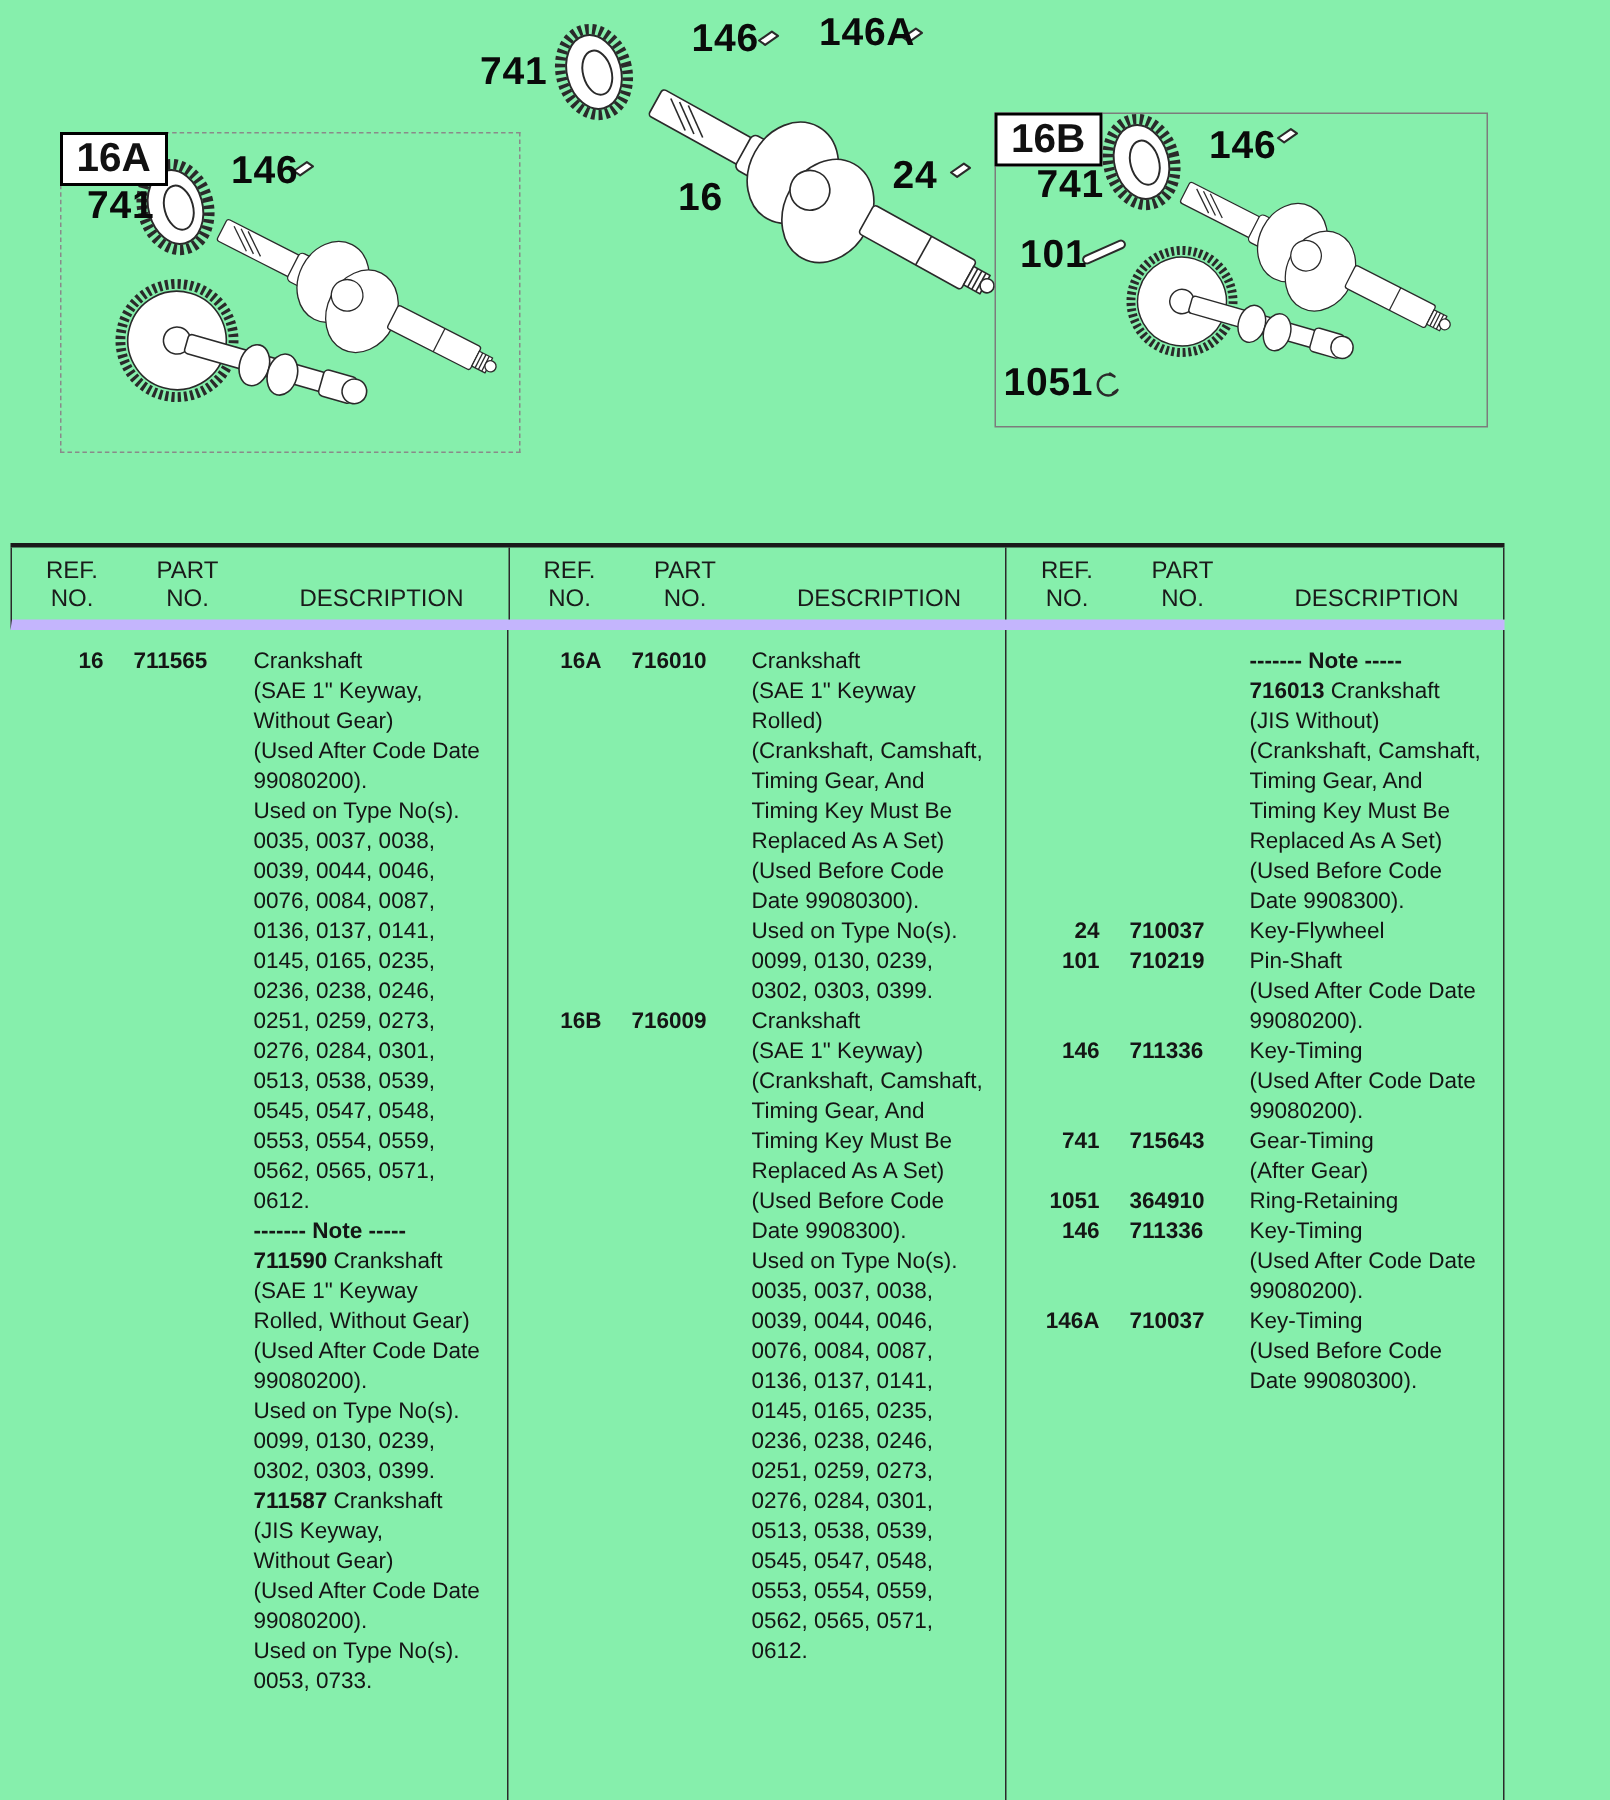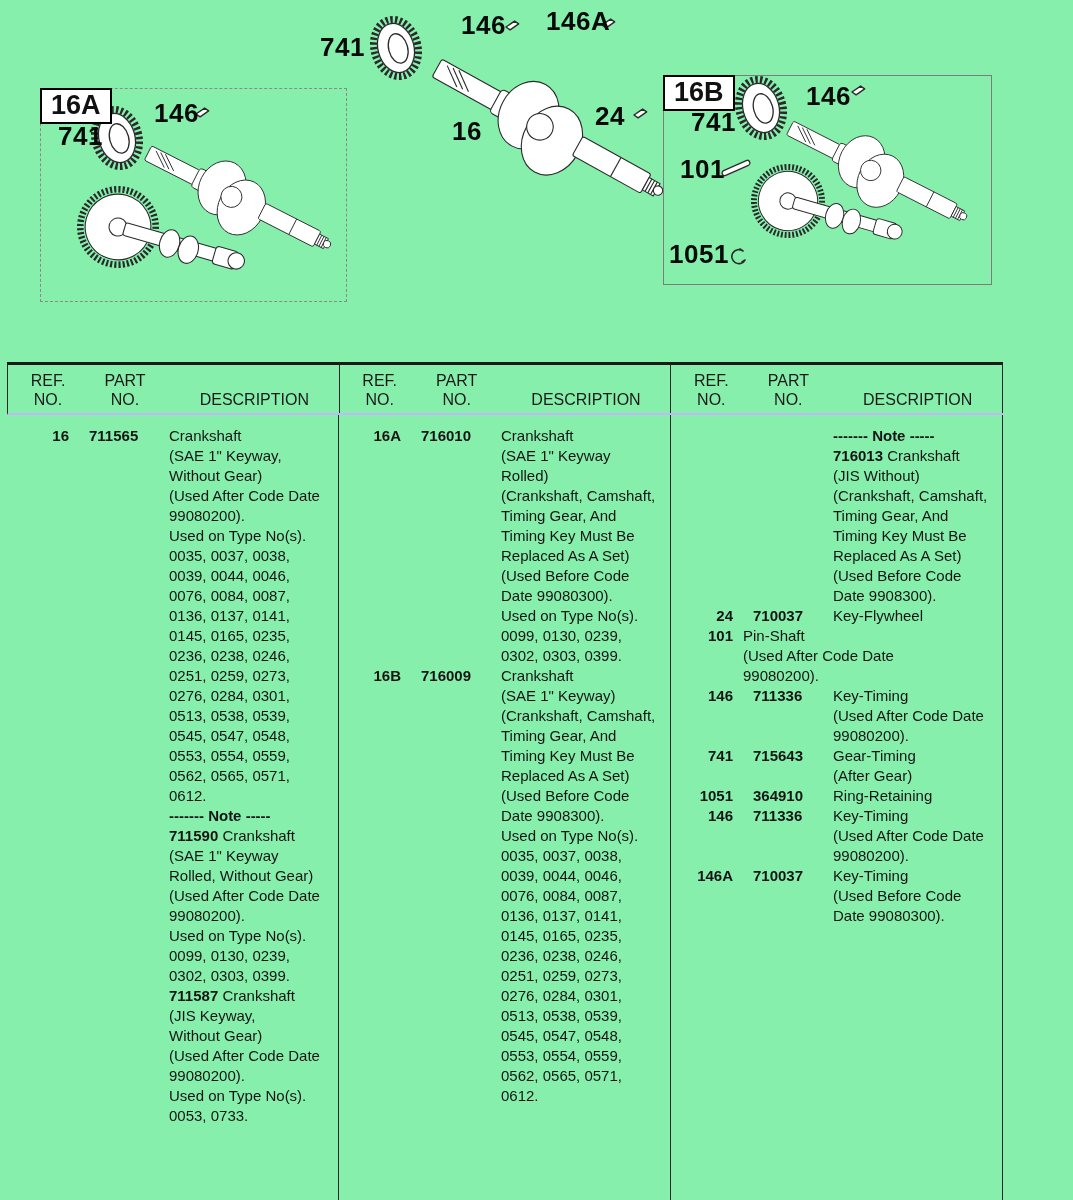--- a/index.html
+++ b/index.html
@@ -15,21 +15,21 @@
   }
   .pbox{position:absolute;background:transparent;}
   .pbox.dashed{border:1px dashed #8a8a8a;}
   .pbox.solid{border:1px solid #7c7c7c;}
   .tagbox{
     position:absolute;left:-1px;top:-1px;border:2px solid #000;background:#fff;
     font-weight:700;font-size:27px;line-height:27px;padding:2px 9px 3px 9px;
   }
   
   .ptable{position:absolute;left:7px;top:362px;width:996px;border-top:3px solid #1a1a1a;}
-  .thead{display:flex;border-bottom:2px solid #c4b5fd;border-left:1.5px solid #2a2a2a;justify-content:space-between;}
+  .thead{display:flex;border-bottom:7px solid #c4b5fd;border-left:1.5px solid #2a2a2a;justify-content:space-between;}
   .thg{
     flex:1 1 0;display:grid;grid-template-columns:64px 90px 1fr;
     padding:6px 0 4px 8px;border-right:1.5px solid #2a2a2a;
     font-size:16px;line-height:19px;color:#1a1a1a;
   }
   .h-ref,.h-part{text-align:center;}
   .h-desc{align-self:end;text-align:center;padding-bottom:0px;}
   .tbody{display:flex;height:788px;}
   .tcol{flex:1 1 0;border-right:1.5px solid #2a2a2a;padding-top:11px;overflow:hidden;}
   .block{display:grid;grid-template-columns:64px 90px 1fr;padding-left:8px;}
@@ -274,20 +274,21 @@
           </div>
           <div class="block">
             <div class="ref">24</div>
             <div class="part">710037</div>
             <div class="desc">
               <div class="dline"><span>Key-Flywheel</span></div>
             </div>
           </div>
           <div class="block">
             <div class="ref">101</div>
+            <div class="part">710219</div>
             <div class="desc">
               <div class="dline"><span>Pin-Shaft</span></div>
               <div class="dline"><span>(Used After Code Date</span></div>
               <div class="dline"><span>99080200).</span></div>
             </div>
           </div>
           <div class="block">
             <div class="ref">146</div>
             <div class="part">711336</div>
             <div class="desc">

